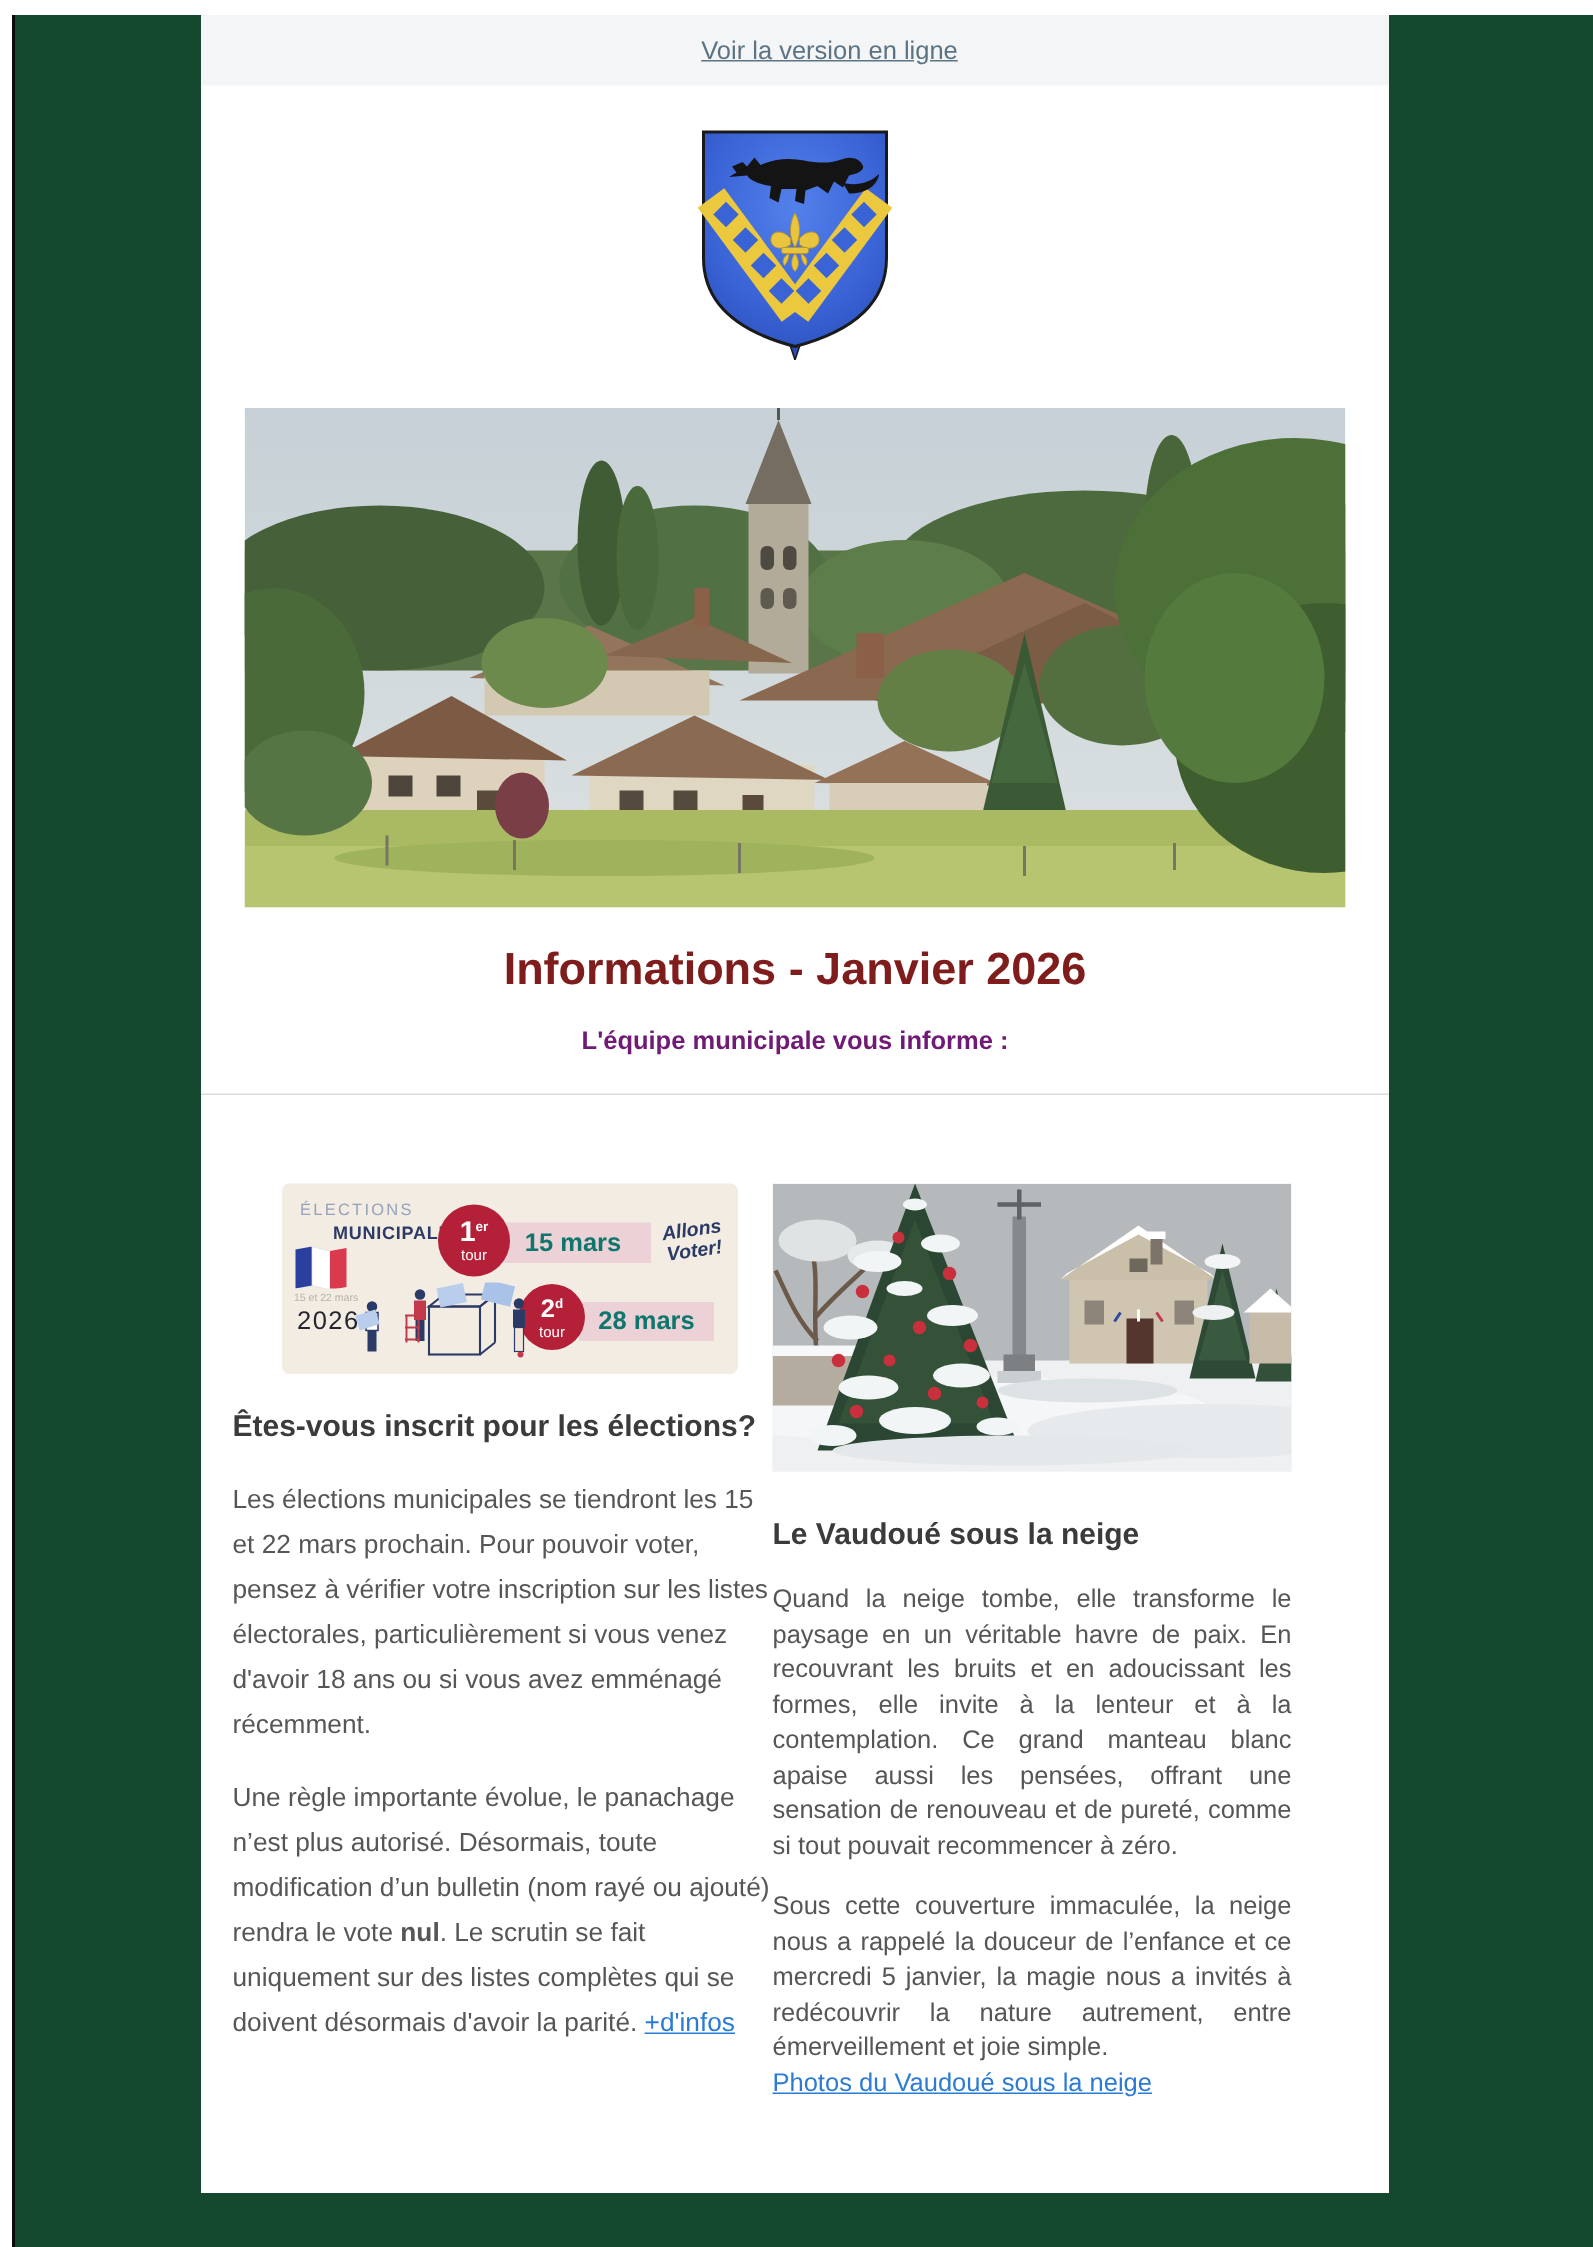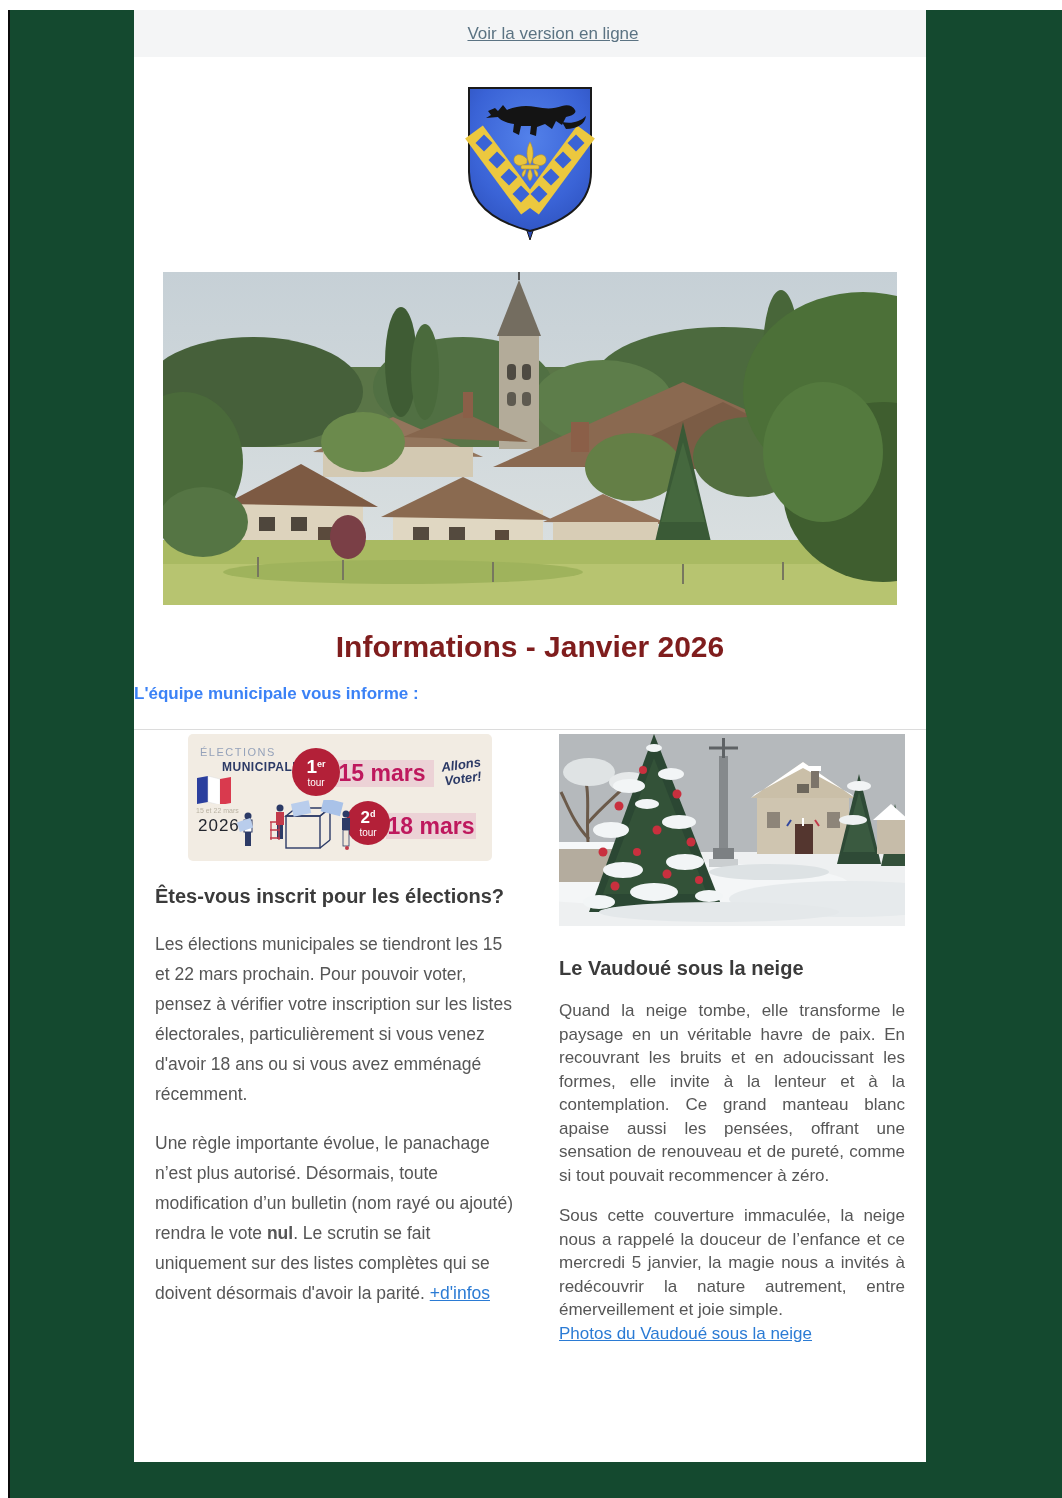--- a/index.html
+++ b/index.html
@@ -36,48 +36,48 @@
   .hero-wrap {
     position:absolute; left:29px; top:262px; width:734px; height:333px;
     overflow:hidden;
   }
   .page-title {
     position:absolute; left:0; top:620px; width:100%;
     text-align:center; font-size:30px; font-weight:bold; color:#7f1d1d;
   }
   .page-subtitle {
     position:absolute; left:0; top:674px; width:100%;
-    font-size:17px; font-weight:bold; color:#3b82f6;
+    text-align:center; font-size:17px; font-weight:bold; color:#701a75;
   }
   .divider {
     position:absolute; left:0; top:719px; width:100%; height:1px; background:#dcdcdc;
   }
   .cols {
-    position:absolute; left:21px; top:724px; width:750px;
-    display:flex; gap:44px;
+    position:absolute; left:21px; top:779px; width:750px;
+    display:flex; 
   }
   .col-left { width:360px; }
   .col-right { width:346px; }
 
   
   .banner {
     position:relative; margin-left:33px;
     width:304px; height:127px;
     background:#f2ece3; border-radius:5px;
     overflow:hidden;
   }
   .b-kicker1 { position:absolute; left:12px; top:12px; font-size:11px; letter-spacing:1.5px; color:#95a2ba; }
   .b-kicker2 { position:absolute; left:34px; top:26px; font-size:12px; font-weight:bold; color:#2c3a66; letter-spacing:.5px; }
   .b-flag { position:absolute; left:8px; top:42px; width:36px; height:28px; }
   .b-dates { position:absolute; left:8px; top:73px; font-size:7px; color:#b9b2a3; }
   .b-year { position:absolute; left:10px; top:82px; font-size:17px; font-weight:normal; color:#23262e; letter-spacing:1px; }
   .b-band { position:absolute; background:#ecd2d6; display:flex; align-items:center; justify-content:center; }
   .b-band1 { left:142px; top:26px; width:104px; height:27px; }
   .b-band2 { left:198px; top:79px; width:90px; height:26px; }
-  .b-band span { font-size:23px; font-weight:bold; color:#be185d; }
+  .b-band span { font-size:17px; font-weight:bold; color:#0f766e; }
   .b-circle {
     position:absolute; background:#b32038; border-radius:50%;
     color:#ffffff; text-align:center;
   }
   .b-circle1 { left:104px; top:14px; width:48px; height:48px; }
   .b-circle2 { left:158px; top:67px; width:44px; height:44px; }
   .b-num { font-size:19px; font-weight:bold; line-height:1; display:inline-block; margin-top:9px; }
   .b-circle2 .b-num { margin-top:8px; font-size:17px; }
   .b-sup { font-size:9px; font-weight:bold; vertical-align:super; }
   .b-word { display:block; font-size:10px; line-height:1; margin-top:1px; }
@@ -255,21 +255,21 @@
 
         <div class="b-band b-band1">
           <span>15 mars</span>
         </div>
         <div class="b-circle b-circle1">
           <span class="b-num">1</span><span class="b-sup">er</span>
           <span class="b-word">tour</span>
         </div>
 
         <div class="b-band b-band2">
-          <span>18 mars</span>
+          <span>28 mars</span>
         </div>
         <div class="b-circle b-circle2">
           <span class="b-num">2</span><span class="b-sup">d</span>
           <span class="b-word">tour</span>
         </div>
 
         <div class="b-slogan">
           <span>Allons</span><br>
           <span>Voter!</span>
         </div>

